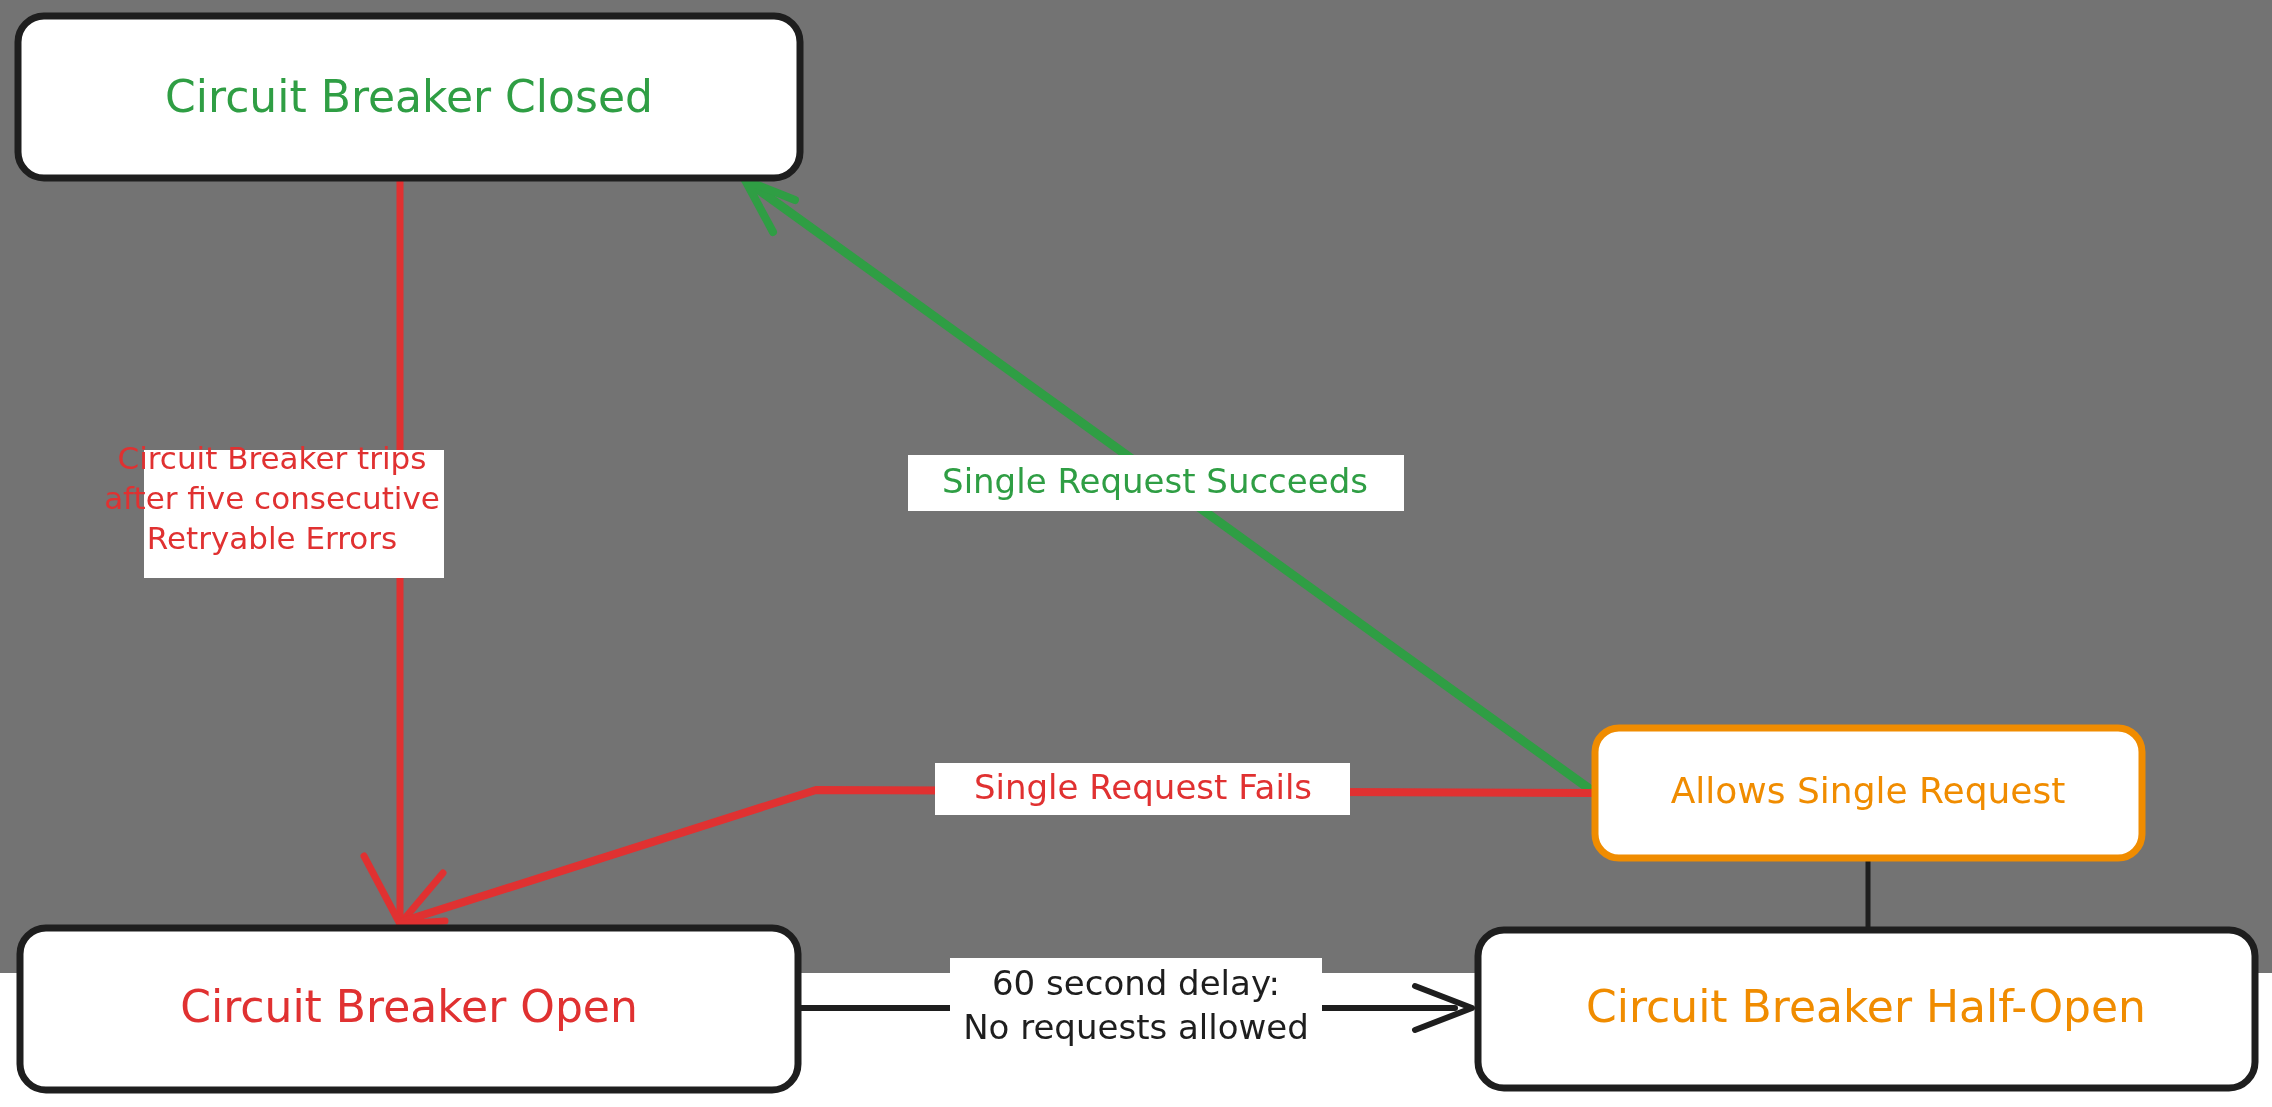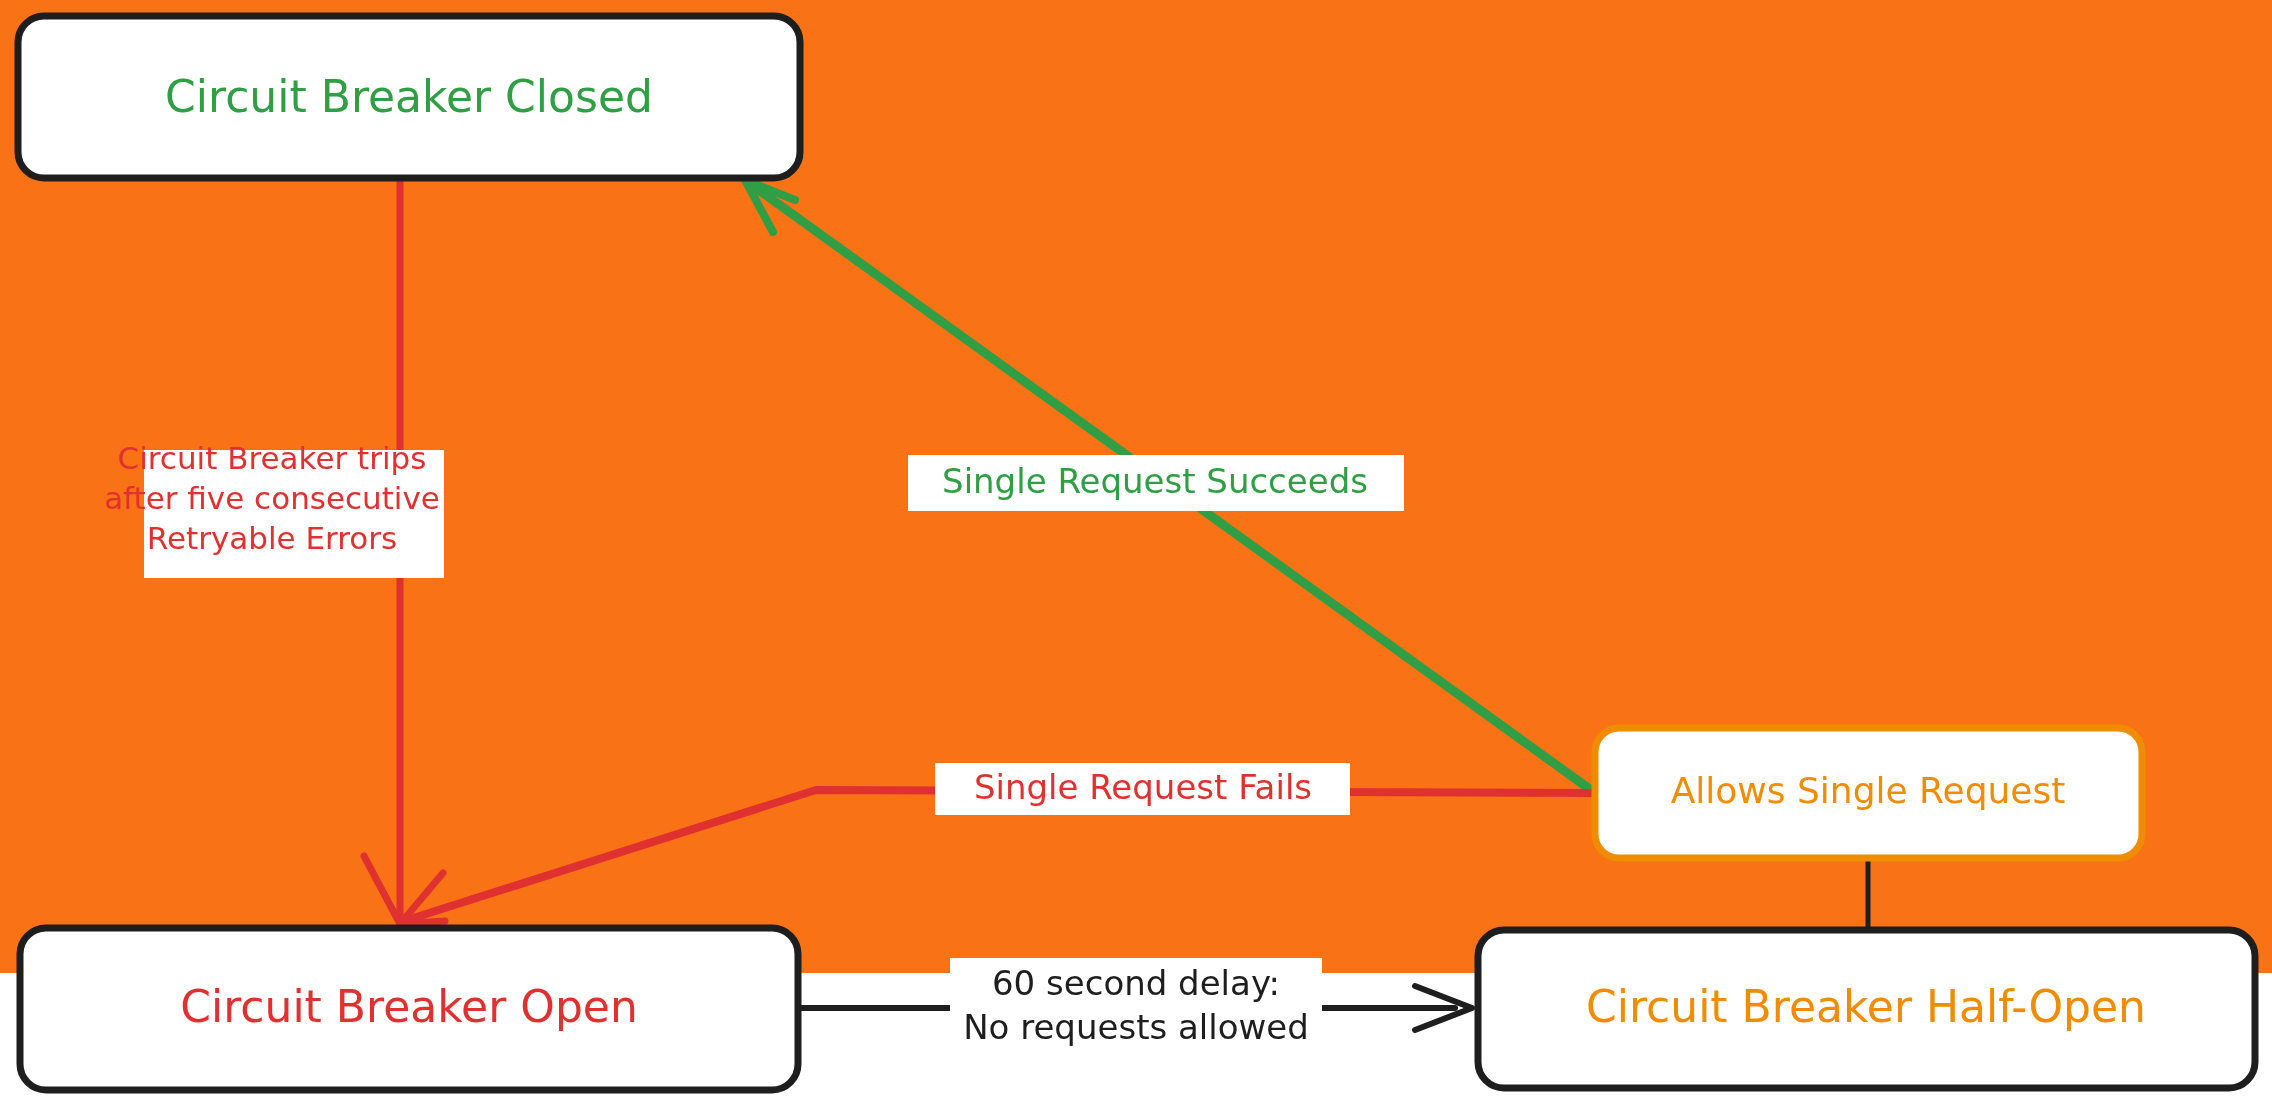--- a/index.html
+++ b/index.html
@@ -10,21 +10,21 @@
   body {
     width: 2272px;
     height: 1107px;
     overflow: hidden;
     font-family: "DejaVu Sans", sans-serif;
   }
   #diagram-canvas {
     position: relative;
     width: 2272px;
     height: 973px;
-    background: #f97316;
+    background: #737373;
   }
   svg#diagram-svg {
     position: absolute;
     top: 0;
     left: 0;
     width: 2272px;
     height: 1107px;
   }
   .node-box {
     fill: #ffffff;

